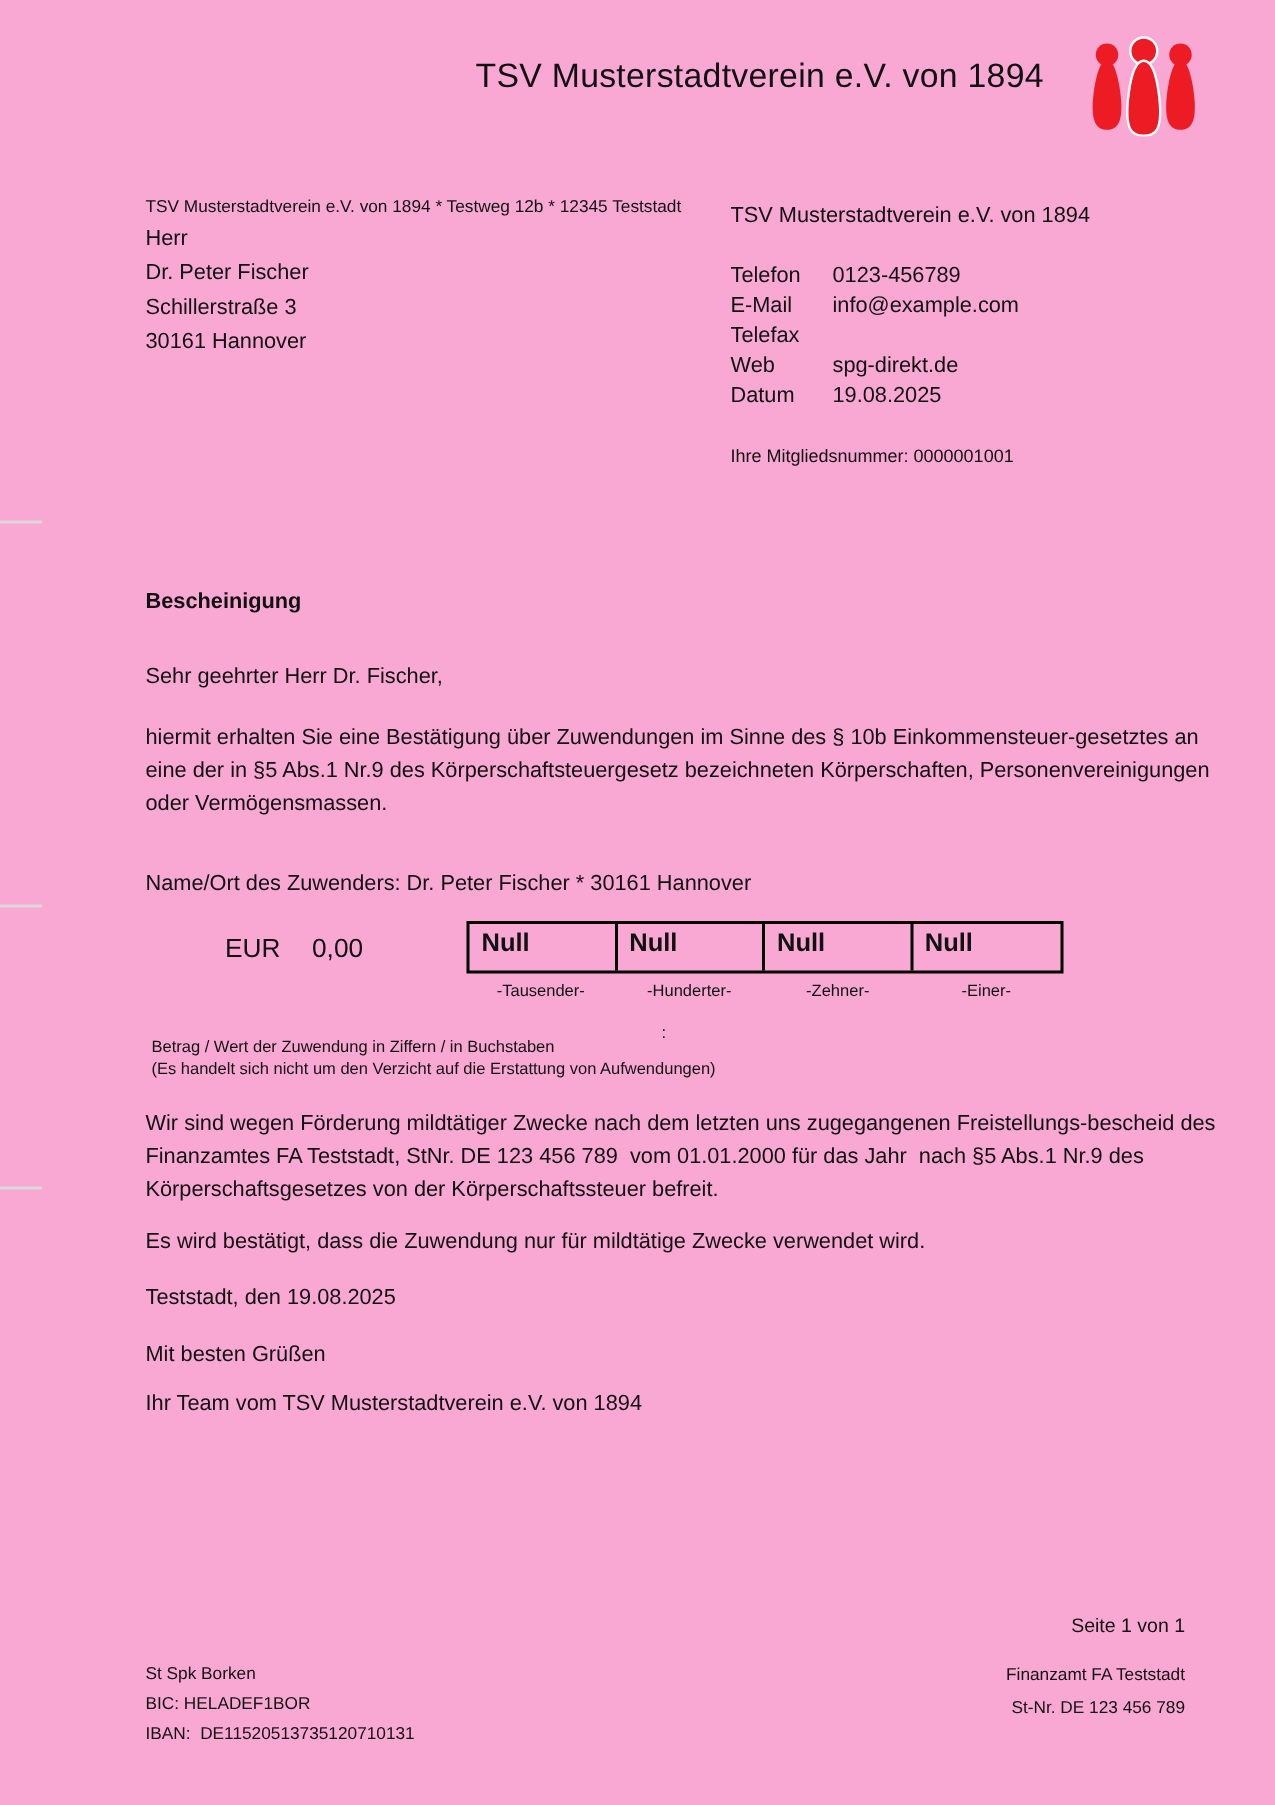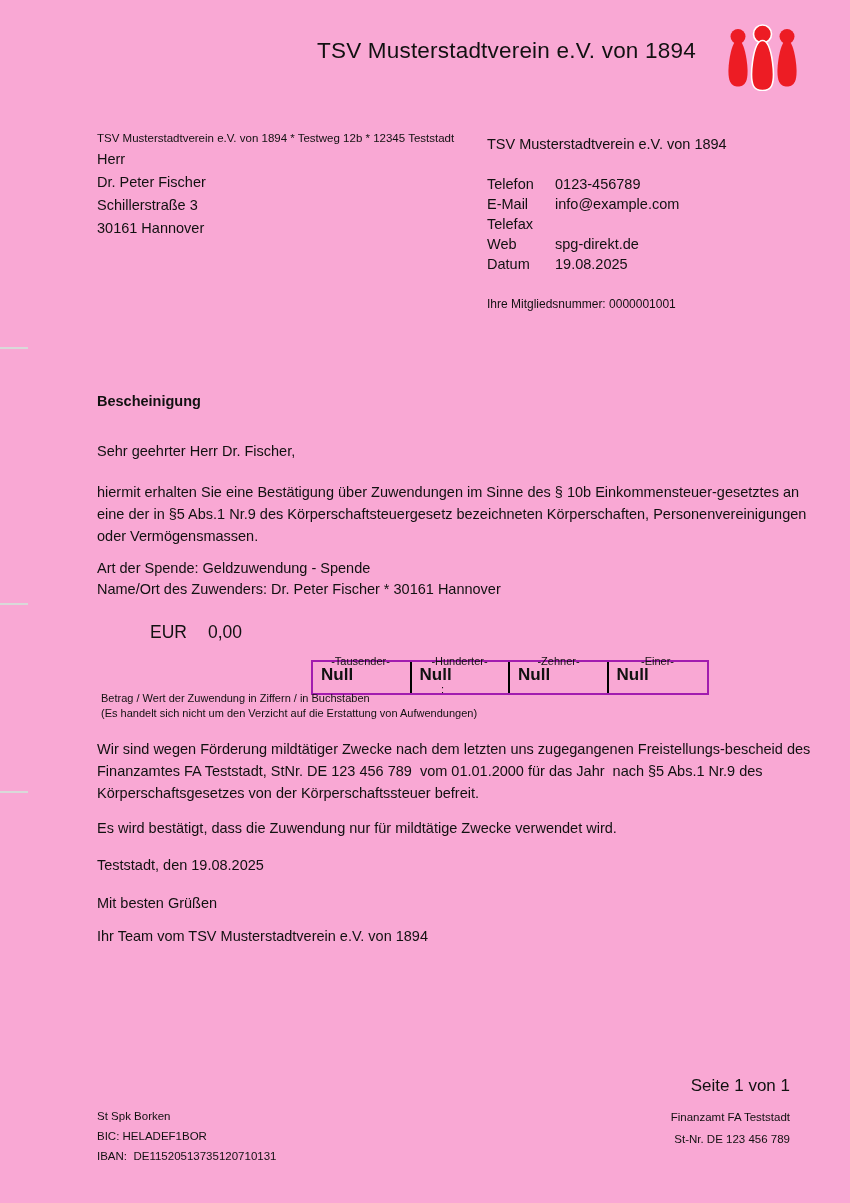--- a/index.html
+++ b/index.html
@@ -37,41 +37,41 @@
   .heading { left:97px; top:393px; font-size:14.5px; font-weight:bold; }
   .salutation { left:97px; top:443px; font-size:14.5px; }
   .para { left:97px; width:718px; font-size:14.5px; line-height:22px; }
   .para1 { top:481px; }
   .donation-type { left:97px; top:560px; font-size:14.5px; }
   .donor-line { left:97px; top:581px; font-size:14.5px; }
 
   
   .currency { left:150px; top:622px; font-size:17.5px; }
   .amount-value { left:208px; top:622px; font-size:17.5px; }
-  .amount-table { left:311px; top:614px; display:flex; border:2px solid #a21caf;margin-top:46px; }
+  .amount-table { left:311px; top:614px; display:flex; border:2px solid #000000; }
   .amount-cell {
     width:98.5px; height:31px; border-right:2px solid #000;
     font-size:17px; font-weight:bold; padding:3px 0 0 8px;
   }
   .amount-cell:last-child { border-right:none; }
   .captions { left:311px; top:655px; display:flex; width:396px; font-size:11px; }
   .caption { width:99px; text-align:center; }
   .stray-mark { left:441px; top:683px; font-size:11px; letter-spacing:1px; }
 
   .smallprint1 { left:101px; top:692px; font-size:11px; }
   .smallprint2 { left:101px; top:707px; font-size:11px; }
 
   .para2 { top:738px; }
   .para3 { left:97px; top:820px; font-size:14.5px; }
   .place-date { left:97px; top:857px; font-size:14.5px; }
   .greeting { left:97px; top:895px; font-size:14.5px; }
   .team-line { left:97px; top:928px; font-size:14.5px; }
 
   
-  .page-number { right:60px; top:1076px; font-size:17px;margin-left:24px; }
+  .page-number { right:60px; top:1076px; font-size:13px;margin-left:24px; }
   .footer-bank { left:97px; top:1106px; font-size:11.5px; line-height:20px; }
   .footer-tax { right:60px; top:1106px; font-size:11.5px; line-height:22px; text-align:right; }
 </style>
 </head>
 <body>
 
 <div class="page">
 
   <div class="abs page-title">TSV Musterstadtverein e.V. von 1894</div>
   <div class="abs logo">
@@ -123,21 +123,20 @@
     <div class="contact-row">
       <span class="lbl">Datum</span>
       <span>19.08.2025</span>
     </div>
   </div>
   <div class="abs membership">Ihre Mitgliedsnummer: 0000001001</div>
 
   <div class="abs heading">Bescheinigung</div>
   <div class="abs salutation">Sehr geehrter Herr Dr. Fischer,</div>
   <div class="abs para para1 pre">hiermit erhalten Sie eine Bestätigung über Zuwendungen im Sinne des § 10b Einkommensteuer-gesetztes an eine der in §5 Abs.1 Nr.9 des Körperschaftsteuergesetz bezeichneten Körperschaften, Personenvereinigungen oder Vermögensmassen.</div>
-  <div class="abs donation-type">Art der Spende: Geldzuwendung - Spende</div>
   <div class="abs donor-line">Name/Ort des Zuwenders: Dr. Peter Fischer * 30161 Hannover</div>
 
   <div class="abs currency">EUR</div>
   <div class="abs amount-value">0,00</div>
   <div class="abs amount-table">
     <div class="amount-cell">Null</div>
     <div class="amount-cell">Null</div>
     <div class="amount-cell">Null</div>
     <div class="amount-cell">Null</div>
   </div>

